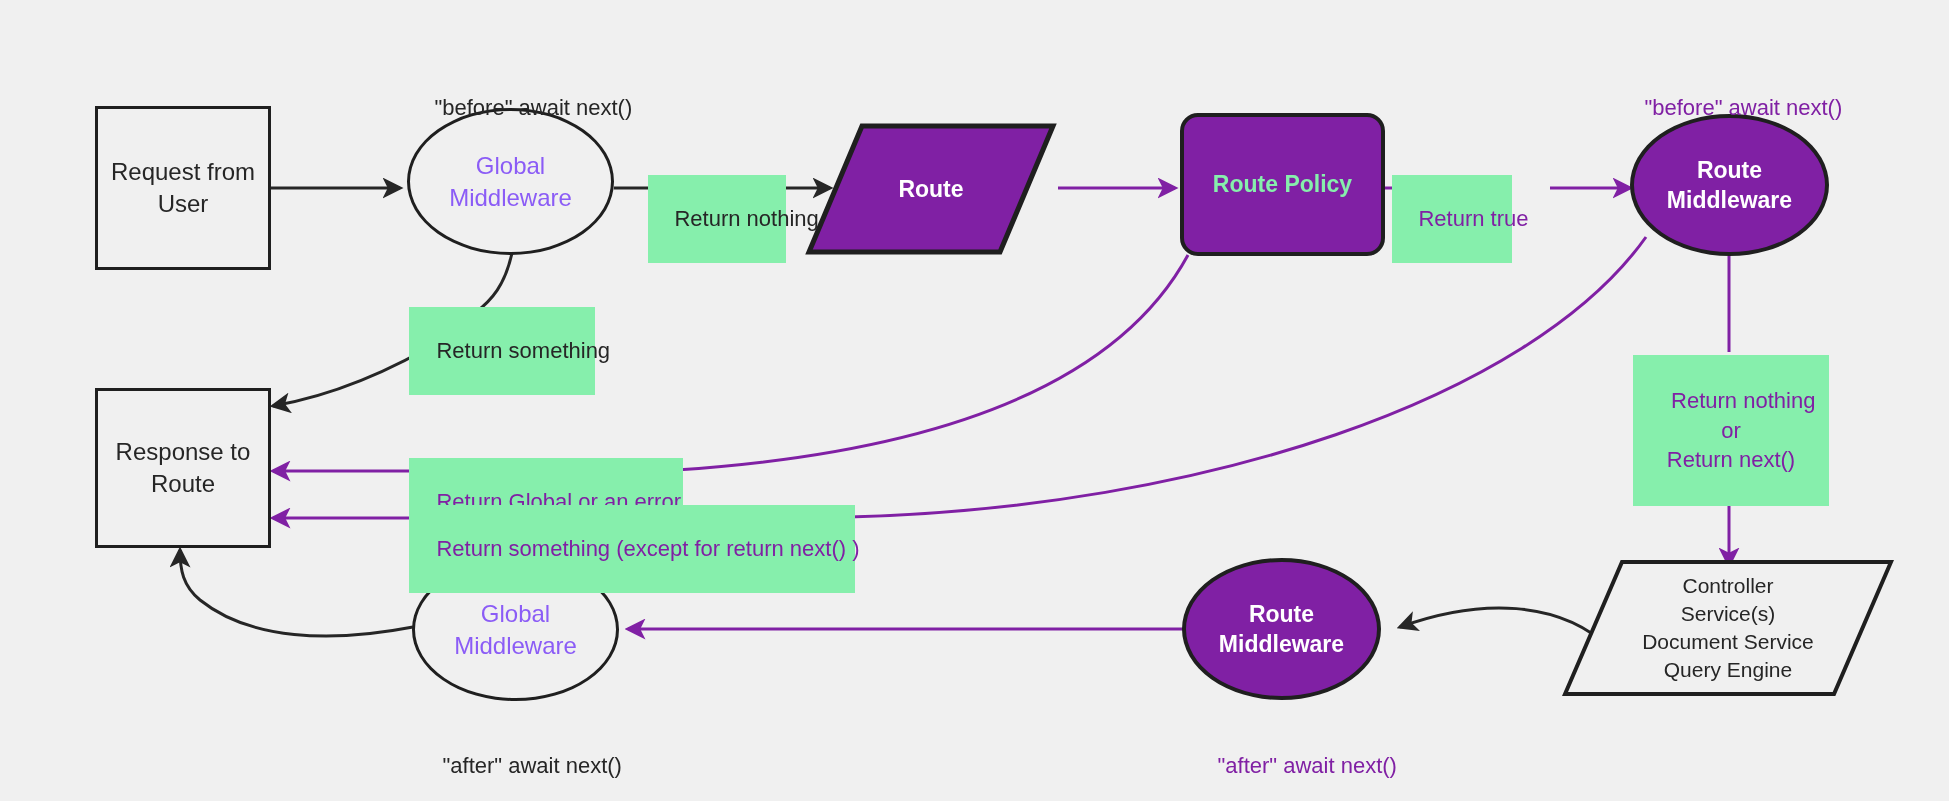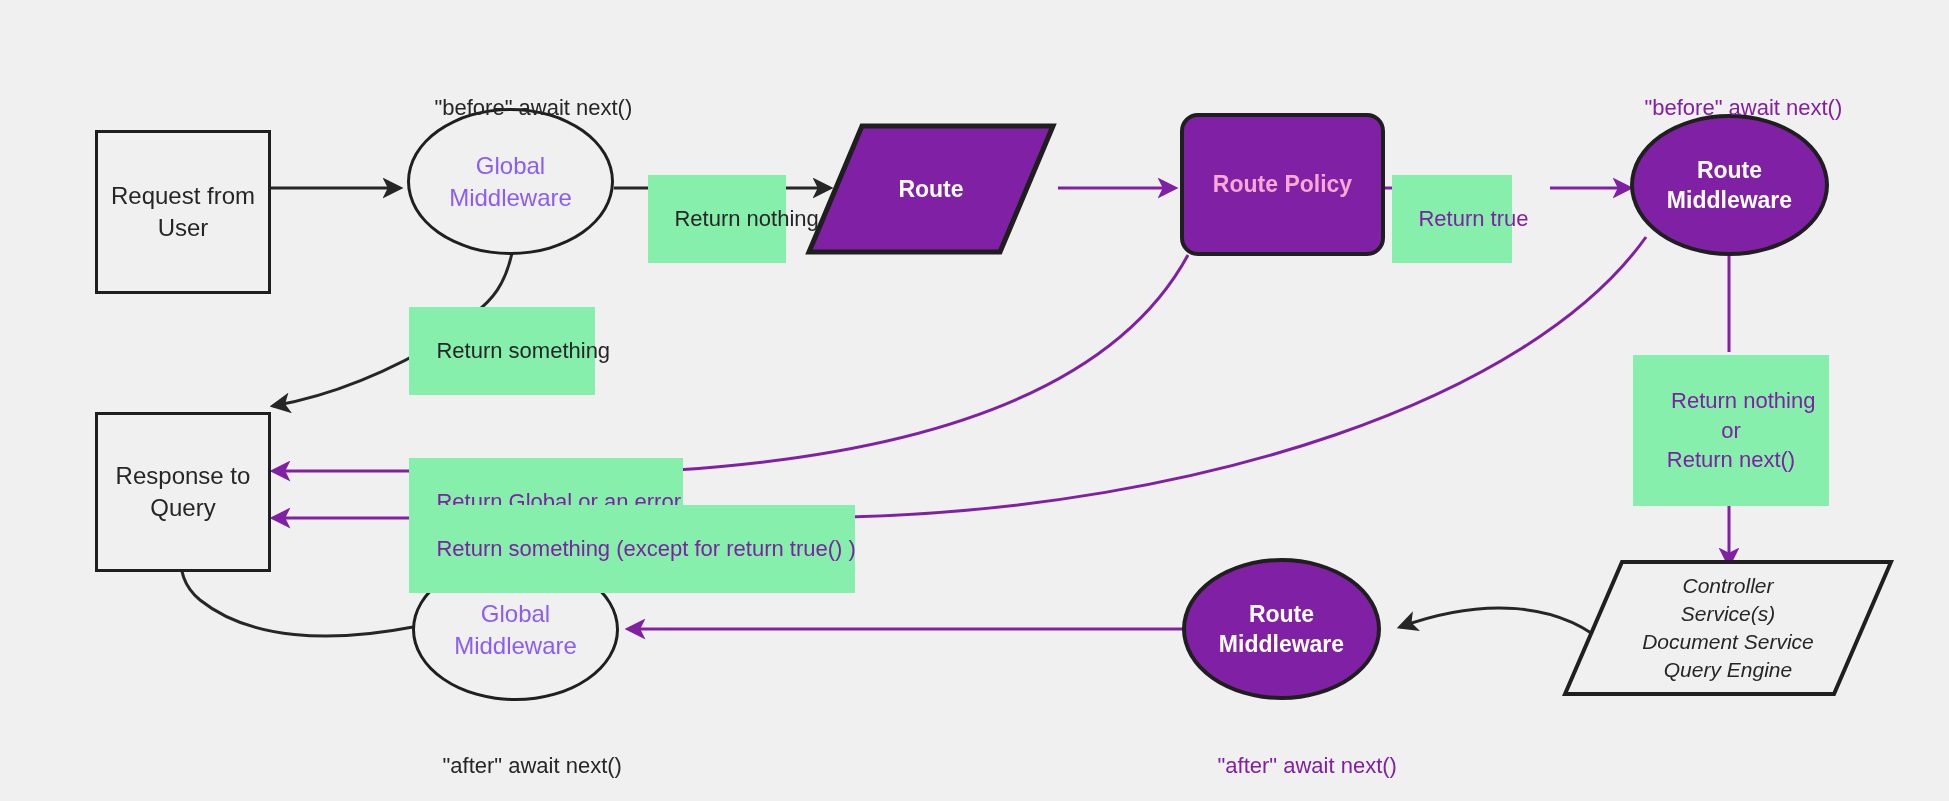--- a/index.html
+++ b/index.html
@@ -31,42 +31,41 @@
     align-items: center;
     justify-content: center;
     text-align: center;
     line-height: 1.32;
   }
   .rect-plain {
     background: #f0f0f0;
     border: 3px solid #1f1f1f;
     color: #262626;
     font-size: 24px;
-    margin-top: 24px;
   }
   .ellipse-plain {
     background: #f0f0f0;
     border: 3px solid #1f1f1f;
     border-radius: 50%;
     color: #8b5cf6;
     font-size: 24px;
   }
   .ellipse-purple {
     background: #8020a4;
     border: 4px solid #1f1f1f;
     border-radius: 50%;
     color: #ffffff;
     font-size: 23px;
     font-weight: bold;
   }
   .roundrect-purple {
     background: #8020a4;
     border: 4px solid #1f1f1f;
     border-radius: 18px;
-    color: #f9a8d4;
+    color: #86efac;
     font-size: 23px;
     font-weight: bold;
   }
   .para-wrap {
     position: absolute;
   }
   .para-label {
     position: absolute;
     left: 0;
     top: 0;
@@ -169,21 +168,21 @@
 
   <div class="node roundrect-purple" style="left:1180px; top:113px; width:205px; height:143px;">
     <span style="white-space:pre-line;">Route Policy</span>
   </div>
 
   <div class="node ellipse-purple" style="left:1630px; top:114px; width:199px; height:142px;">
     <span style="white-space:pre-line;">Route
 Middleware</span>
   </div>
 
-  <div class="para-wrap" style="left:1562px; top:559px; width:332px; height:138px;font-style:italic;">
+  <div class="para-wrap" style="left:1562px; top:559px; width:332px; height:138px;">
     <svg width="332" height="138" viewBox="0 0 332 138" xmlns="http://www.w3.org/2000/svg">
       <polygon points="60,3 329,3 272,135 3,135" fill="#f0f0f0" stroke="#1f1f1f" stroke-width="4"></polygon>
     </svg>
     <span class="para-label dark-text" style="white-space:pre-line;">Controller
 Service(s)
 Document Service
 Query Engine</span>
   </div>
 
   <div class="node ellipse-purple" style="left:1182px; top:558px; width:199px; height:142px;">
@@ -191,21 +190,21 @@
 Middleware</span>
   </div>
 
   <div class="node ellipse-plain" style="left:412px; top:558px; width:207px; height:143px;">
     <span style="white-space:pre-line;">Global
 Middleware</span>
   </div>
 
   <div class="node rect-plain" style="left:95px; top:388px; width:176px; height:160px;">
     <span style="white-space:pre-line;">Response to
-Query</span>
+Route</span>
   </div>
 
   <div class="edge-label lbl-dark" style="left:410px; top:64px; width:220px;">
     <span>"before" await next()</span>
   </div>
 
   <div class="edge-label lbl-purple" style="left:1620px; top:64px; width:220px;">
     <span>"before" await next()</span>
   </div>
 
@@ -233,16 +232,16 @@
     <span style="white-space:pre-line;">Return nothing
 or
 Return next()</span>
   </div>
 
   <div class="edge-label lbl-purple lbl-bg" style="left:409px; top:458px; width:268px; padding:0 3px;">
     <span>Return Global or an error</span>
   </div>
 
   <div class="edge-label lbl-purple lbl-bg" style="left:409px; top:505px; width:440px; padding:0 3px;">
-    <span>Return something (except for return true() )</span>
+    <span>Return something (except for return next() )</span>
   </div>
 
 </div>
 
 </body></html>

